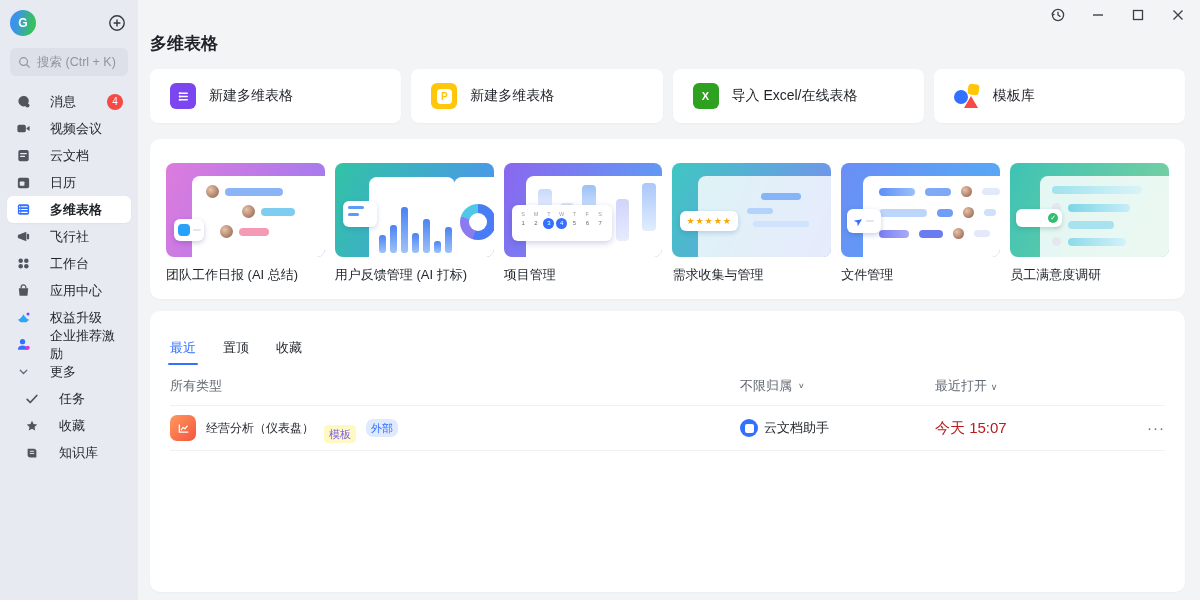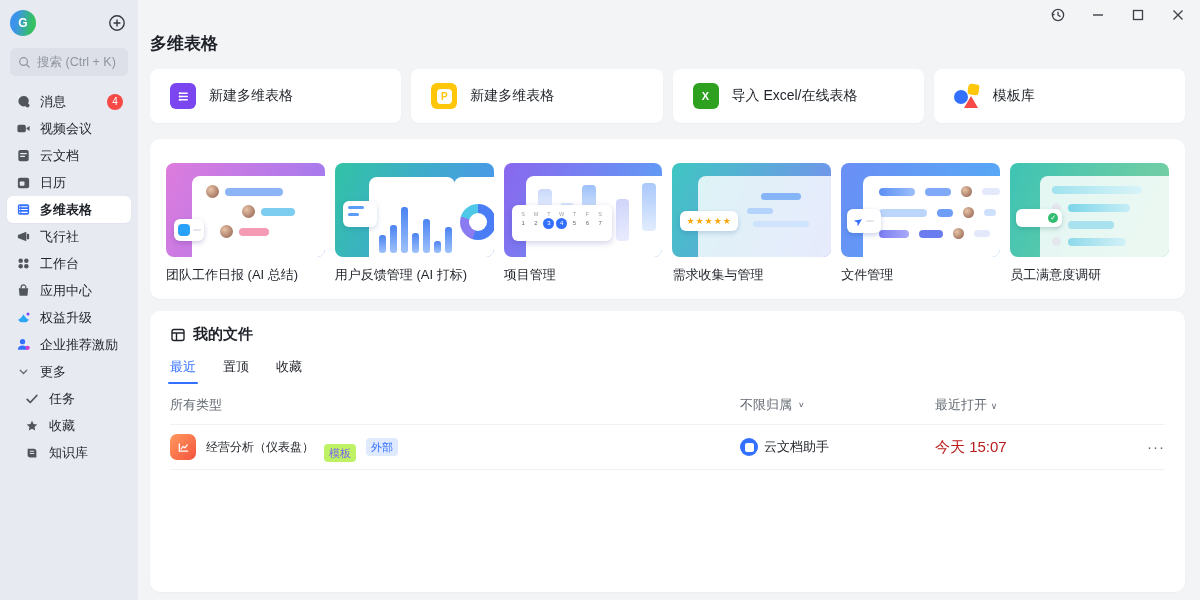--- a/index.html
+++ b/index.html
@@ -10,21 +10,21 @@
   
   .sidebar { width:138px; flex:0 0 138px; background:#e8eaf2; height:600px; padding-top:8px; }
   .sb-top { display:flex; align-items:center; justify-content:space-between; padding:2px 12px 6px 10px; }
   .avatar { width:26px; height:26px; border-radius:50%; background:linear-gradient(100deg,#3c93ec 25%,#35c062 80%);
             color:#fff; font-size:12px; font-weight:bold; display:flex; align-items:center; justify-content:center; }
   .plus-btn { width:18px; height:18px; color:#35393f; cursor:pointer; }
   .search { margin:6px 10px 8px 10px; height:28px; background:#dde0e9; border-radius:6px; display:flex; align-items:center;
             padding:0 8px; color:#8f959e; font-size:12.5px; gap:6px; }
   .menu { padding-top:4px; }
   .s-item { display:flex; align-items:center; height:27px; margin:0 7px; padding:0 8px; border-radius:6px; font-size:13px;
-            color:#1f2329; gap:9px; cursor:pointer; }
+            color:#1f2329; gap:19px; cursor:pointer; }
   .s-item .ic { width:16px; height:16px; flex:0 0 16px; color:#51565d; display:flex; align-items:center; justify-content:center; }
   .s-item.active { background:#ffffff; font-weight:bold; box-shadow:0 1px 2px rgba(31,35,41,.04); }
   .s-item.active .ic { color:#3370ff; }
   .s-item.sub { margin-left:16px;font-family:Liberation Serif, serif; }
   .badge { margin-left:auto; min-width:16px; height:16px; border-radius:8px; background:#f54a45; color:#fff; font-size:10px;
            display:flex; align-items:center; justify-content:center; padding:0 4px; }
   .chev { font-size:9px; color:#646a73; transform:scaleY(.8); }
 
   
   .main { flex:1; display:flex; flex-direction:column; height:600px; }
@@ -133,22 +133,22 @@
   .col-owner { width:195px; display:flex; align-items:center; gap:6px; }
   .col-time { width:200px; }
   .col-more { width:30px; text-align:right; }
   .divider { border-top:1px solid #f0f1f3; margin-top:10px; }
   .file-row { display:flex; align-items:center; height:44px; cursor:pointer; }
   .file-row .col-name { display:flex; align-items:center; gap:10px; }
   .ficon { width:26px; height:26px; border-radius:7px; background:linear-gradient(135deg,#ff9a5f,#f5533d);
            display:flex; align-items:center; justify-content:center; }
   .fname { font-size:12px; }
   .fbadge { font-size:11px; padding:1.5px 5px; border-radius:4px; }
-  .fbadge.tpl { background:#bef264; color:#7b61f0;margin-top:12px; }
-  .fbadge.ext { background:#e0eaff; color:#3370ff; }
+  .fbadge.tpl { background:#fef9c3; color:#7b61f0;margin-top:12px; }
+  .fbadge.ext { background:#e0eaff; color:#3370ff;border-radius:7px; }
   .owner-av { width:18px; height:18px; border-radius:50%; background:#3370ff; display:flex; align-items:center; justify-content:center; }
   .owner-av span { width:9px; height:9px; background:#fff; border-radius:2px; display:block; }
   .owner-name { font-size:13px; color:#1f2329; }
   .time-txt { font-size:15px; color:#b91c1c; }
   .more-dots { color:#646a73; font-size:15px; letter-spacing:1px; }
   svg { display:block; }
 </style>
 </head>
 <body>
 
@@ -510,29 +510,20 @@
                 <span class="chk">✓</span>
               </div>
             </div>
             <div class="tpl-label">员工满意度调研</div>
           </div>
 
         </div>
       </section>
 
       <section class="panel myfiles">
-        <div class="mf-head">
-          <span>
-            <svg viewBox="0 0 16 16" width="16" height="16">
-                <rect x="2" y="2.5" width="12" height="11" rx="2" fill="none" stroke="#1f2329" stroke-width="1.4"></rect>
-                <path d="M2 6h12M6.5 6v7.5" stroke="#1f2329" stroke-width="1.4"></path>
-              </svg>
-          </span>
-          <span class="mf-title">我的文件</span>
-        </div>
         <div class="mf-tabs">
           <span class="mf-tab active">最近</span>
           <span class="mf-tab">置顶</span>
           <span class="mf-tab">收藏</span>
         </div>
 
         <div class="cols">
           <span class="col-name">所有类型</span>
           <span class="col-owner">
             <span>不限归属</span>

